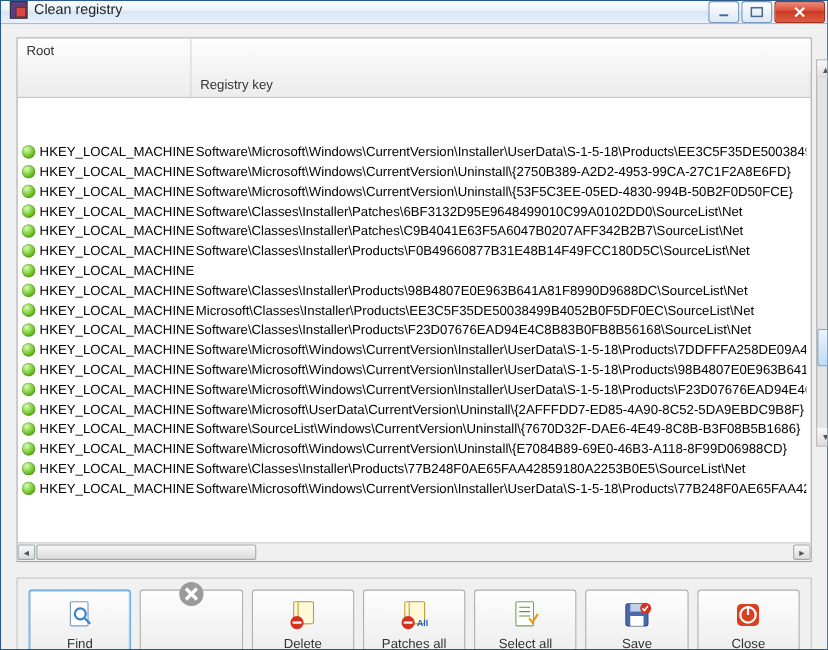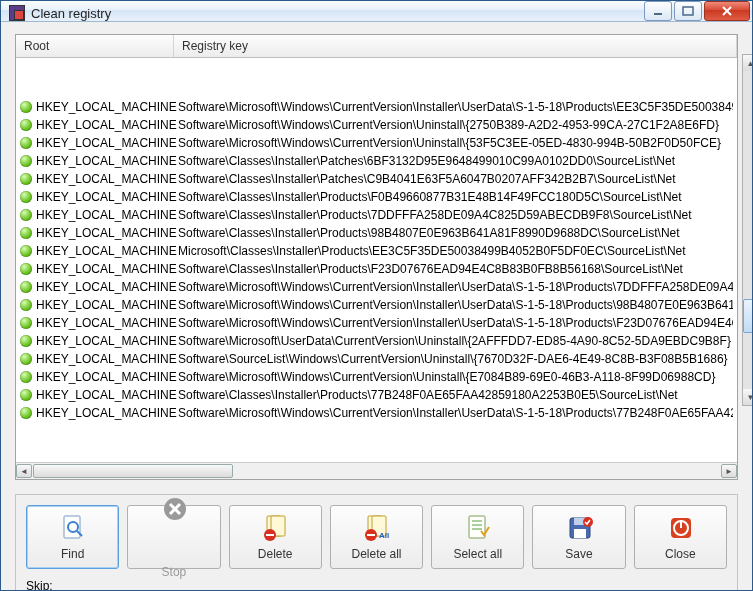--- a/index.html
+++ b/index.html
@@ -11,21 +11,21 @@
   height: 591px;
   overflow: hidden;
   display: flex;
   flex-direction: column;
   border: 1px solid #2b5a8a;
 }
 .titlebar {
   height: 30px;
   background: linear-gradient(to bottom, #f8fcff 0%, #e8f1fb 45%, #d6e5f5 46%, #e8f1fb 100%);
   display: flex;
-  align-items: flex-end;
+  align-items: flex-start;
   padding: 0 2px 0 8px;
   border-bottom: 1px solid #a0b8d0;
 }
 .titlebar .appicon {
   width: 16px; height: 16px;
   background: #5a3c8a;
   border: 1px solid #333;
   margin-right: 6px;
   position: relative;
 }
@@ -69,21 +69,21 @@
   background: linear-gradient(to bottom,#fdfdfd,#ececec);
   border-bottom:1px solid #c0c0c0;
   font-size:12px;
   color:#333;
 }
 .cols .col {
   padding:4px 8px;
   border-right:1px solid #d4d4d4;
 }
 .cols .col.root { width:158px; }
-.cols .col.key { flex:1; }
+.cols .col.key { flex:1;margin-top:31px; }
 .rows {
   flex:1;
   overflow:hidden;
   position:relative;
 }
 .row {
   display:flex;
   align-items:center;
   padding: 1px 4px;
   white-space:nowrap;
@@ -144,21 +144,21 @@
   border-radius:3px;
   background:linear-gradient(to bottom,#fdfdfd,#ececec);
   display:flex; flex-direction:column; align-items:center; justify-content:center;
   gap:4px;
   color:#333;
 }
 .toolbtn.active {
   border-color:#5aa0e0;
   box-shadow: 0 0 0 1px #a8d0f0 inset;
 }
-.toolbtn .ic { width:30px; height:30px; display:flex;align-items:center;justify-content:flex-end; }
+.toolbtn .ic { width:30px; height:30px; display:flex;align-items:center;justify-content:center; }
 .toolbtn.disabled { color:#9a9a9a;gap:42px; }
 .toolbtn .lbl { font-size:12px; }
 .skiprow { margin-top:10px;text-decoration:underline; }
 .skiprow .lbl { font-size:12px; margin-bottom:2px; display:block;}
 .skiprow input {
   width:100%; height:22px; border:1px solid #b8b8b8; background:#fff; padding:2px 4px;
 }
 .status {
   height:22px;
   background:#f0f0f0;
@@ -227,21 +227,20 @@
           <span class="key">Software\Classes\Installer\Patches\C9B4041E63F5A6047B0207AFF342B2B7\SourceList\Net</span>
         </div>
         <div class="row">
           <span class="ind"></span>
           <span class="root">HKEY_LOCAL_MACHINE</span>
           <span class="key">Software\Classes\Installer\Products\F0B49660877B31E48B14F49FCC180D5C\SourceList\Net</span>
         </div>
         <div class="row">
           <span class="ind"></span>
           <span class="root">HKEY_LOCAL_MACHINE</span>
-          <span class="key">Software\Classes\Installer\Products\7DDFFFA258DE09A4C825D59ABECDB9F8\SourceList\Net</span>
         </div>
         <div class="row">
           <span class="ind"></span>
           <span class="root">HKEY_LOCAL_MACHINE</span>
           <span class="key">Software\Classes\Installer\Products\98B4807E0E963B641A81F8990D9688DC\SourceList\Net</span>
         </div>
         <div class="row">
           <span class="ind"></span>
           <span class="root">HKEY_LOCAL_MACHINE</span>
           <span class="key">Microsoft\Classes\Installer\Products\EE3C5F35DE50038499B4052B0F5DF0EC\SourceList\Net</span>
@@ -340,21 +339,21 @@
       <div class="toolbtn">
         <div class="ic">
           <svg width="30" height="30">
               <rect x="7" y="3" width="14" height="20" rx="1" fill="#fff9d8" stroke="#c0a030"></rect>
               <rect x="11" y="3" width="14" height="20" rx="1" fill="#fff9d8" stroke="#c0a030"></rect>
               <circle cx="10" cy="22" r="6" fill="#d83020"></circle>
               <rect x="6" y="21" width="8" height="2" fill="#fff"></rect>
               <text x="18" y="25" font-size="8" fill="#2060c0" font-weight="bold">All</text>
             </svg>
         </div>
-        <div class="lbl">Delete all</div>
+        <div class="lbl">Patches all</div>
       </div>
       <div class="toolbtn">
         <div class="ic">
           <svg width="30" height="30">
               <rect x="6" y="3" width="16" height="22" rx="1" fill="#fff" stroke="#7aa050"></rect>
               <line x1="9" y1="8" x2="19" y2="8" stroke="#50a030"></line>
               <line x1="9" y1="12" x2="19" y2="12" stroke="#50a030"></line>
               <line x1="9" y1="16" x2="19" y2="16" stroke="#50a030"></line>
               <path d="M18 18 l3 4 l5 -8" fill="none" stroke="#e0a020" stroke-width="2"></path>
             </svg>

